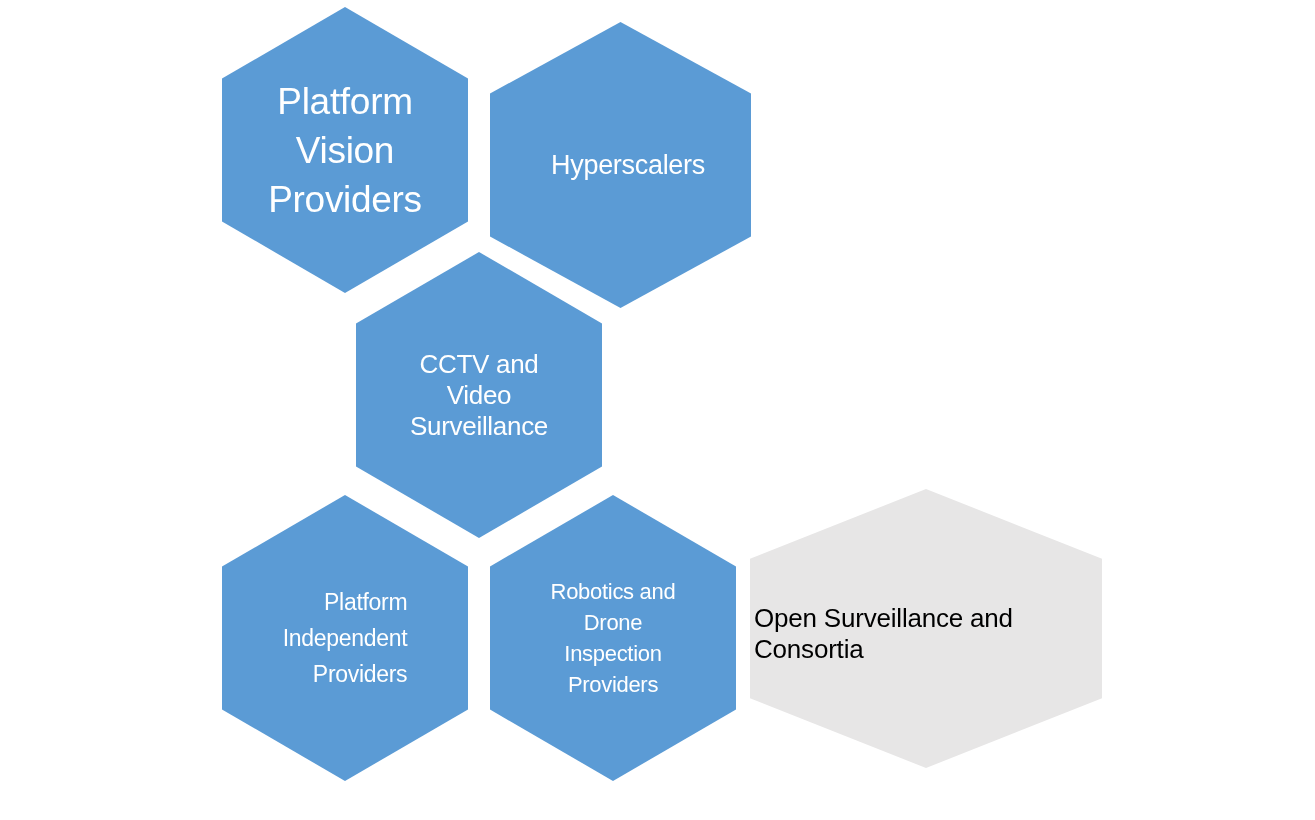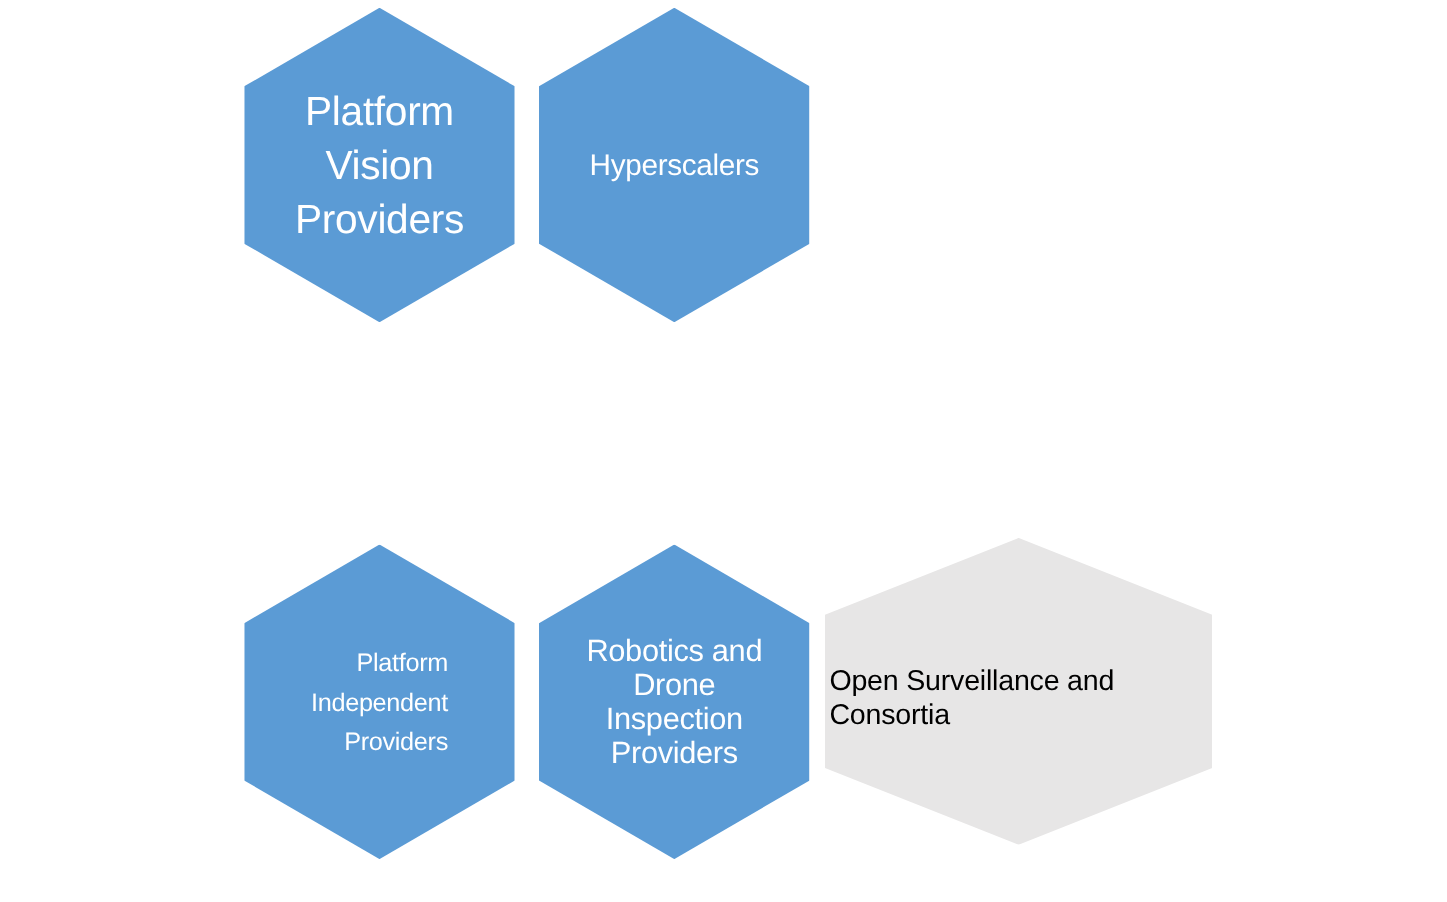--- a/index.html
+++ b/index.html
@@ -32,33 +32,33 @@
   }
   .hex__label {
     text-align: center;
     white-space: pre-line;
     letter-spacing: -0.3px;
   }
   
   .hex--machine-vision { left: 222px; top: 7px; width: 246px; height: 286px; }
   .hex--machine-vision .hex__label { font-size: 37px; line-height: 49px; }
 
-  .hex--hyperscalers { left: 490px; top: 7px; width: 246px; height: 286px; }
+  .hex--hyperscalers { left: 490px; top: 22px; width: 246px; height: 286px; padding-left: 15px; }
   .hex--hyperscalers .hex__label { font-size: 27px; line-height: 32px; }
 
   
   .hex--cctv { left: 356px; top: 252px; width: 246px; height: 286px; }
   .hex--cctv .hex__label { font-size: 26px; line-height: 31px; }
 
   
   .hex--platform { left: 222px; top: 495px; width: 246px; height: 286px; }
   .hex--platform .hex__label { font-size: 23px; line-height: 36px; text-align: right; }
 
   .hex--robotics { left: 490px; top: 495px; width: 246px; height: 286px; }
-  .hex--robotics .hex__label { font-size: 28px; line-height: 31px; text-align: center; }
+  .hex--robotics .hex__label { font-size: 22px; line-height: 31px; text-align: center; }
 
   .hex--open-foundations { left: 750px; top: 489px; width: 352px; height: 279px; justify-content: flex-start; }
   .hex--open-foundations .hex__label {
     font-size: 26px;
     line-height: 31px;
     text-align: left;
     padding-left: 4px;
     margin-top: 10px;
     letter-spacing: -0.2px;
   }
@@ -71,20 +71,25 @@
   <div class="hex hex--blue hex--machine-vision">
     <div class="hex__label">Platform
 Vision
 Providers</div>
   </div>
 
   <div class="hex hex--blue hex--hyperscalers">
     <div class="hex__label">Hyperscalers</div>
   </div>
 
+  <div class="hex hex--blue hex--cctv">
+    <div class="hex__label">CCTV and
+Video
+Surveillance</div>
+  </div>
 
   <div class="hex hex--blue hex--platform">
     <div class="hex__label">Platform
 Independent
 Providers</div>
   </div>
 
   <div class="hex hex--blue hex--robotics">
     <div class="hex__label">Robotics and
 Drone

